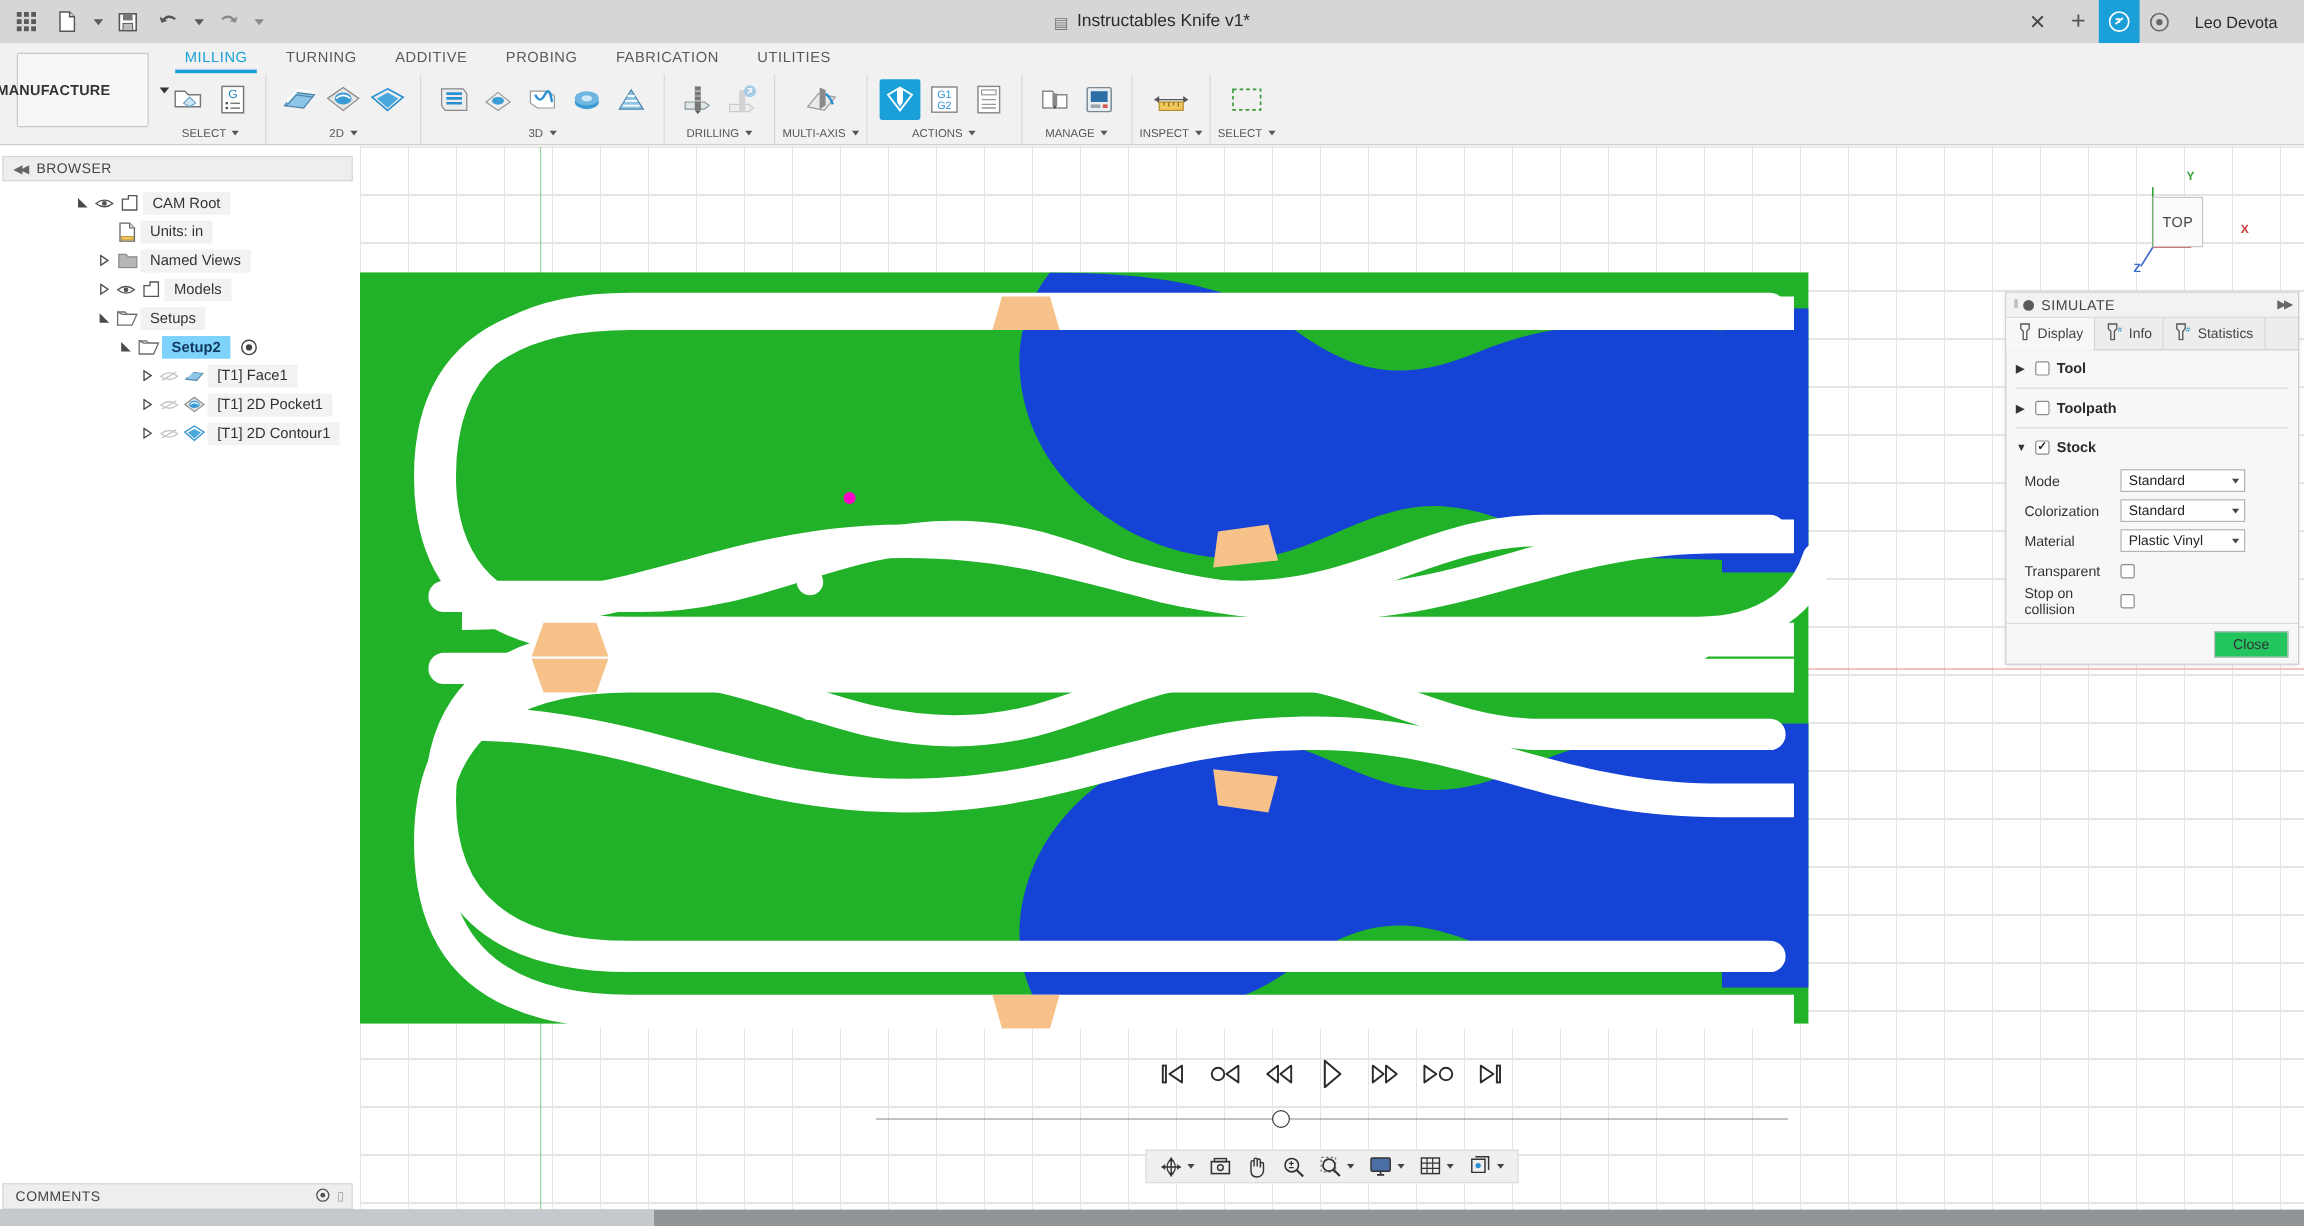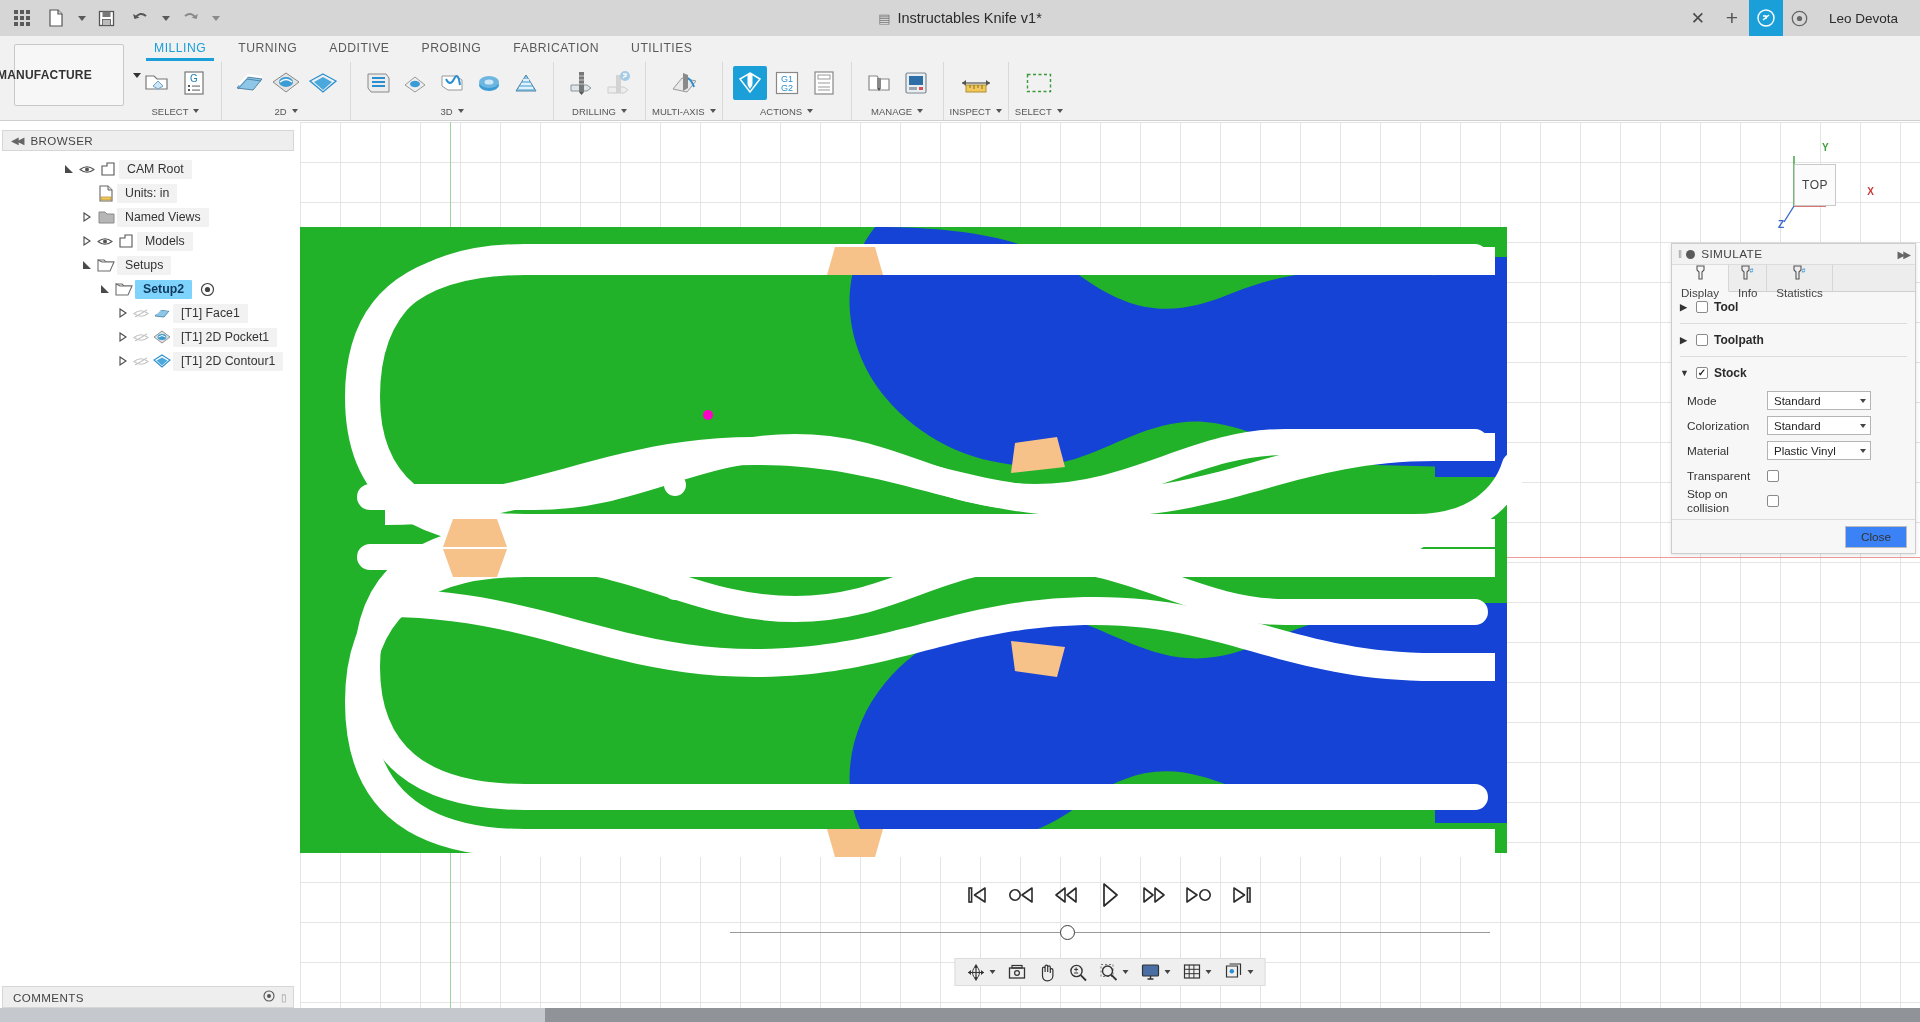--- a/index.html
+++ b/index.html
@@ -174,39 +174,39 @@
     font-size: 11.8px; color: #333;
   }
   .sp-head { height: 21px; display: flex; align-items: center; padding: 0 6px; gap: 6px; border-bottom: 1px solid #dcdcdc; background: #f2f2f2; }
   .sp-head .grip { color: #9a9a9a; font-size: 10px; letter-spacing: -2px; }
   .sp-head .dot { width: 9px; height: 9px; border-radius: 50%; background: #5a5a5a; }
   .sp-head .title { flex: 1; letter-spacing: .4px; color: #444; }
   .sp-head .expand { color: #666; font-size: 10px; letter-spacing: -2px; }
   .sp-tabs { display: flex; height: 27px; border-bottom: 1px solid #cfcfcf; background: #ededed; }
   .sp-tab {
     display: flex; align-items: center; gap: 4px; padding: 0 9px;
-    border-right: 1px solid #d6d6d6; font-size: 11.6px; color: #444; flex-direction: column;
+    border-right: 1px solid #d6d6d6; font-size: 11.6px; color: #444;
   }
   .sp-tab.active { background: #f7f7f7; border-bottom: 1px solid #f7f7f7; margin-bottom: -1px; }
   .sp-section { display: flex; align-items: center; gap: 6px; height: 30px; padding-left: 8px; font-weight: bold; font-size: 12px; color: #2b2b2b; }
   .sp-tri { width: 10px; color: #333; font-size: 9px; }
   .cbox { width: 12px; height: 12px; border: 1px solid #8a8a8a; background: #fff; border-radius: 2px; display: flex; align-items: center; justify-content: center; }
   .cbox.checked::after { content: "✓"; font-size: 10px; color: #222; line-height: 1; margin-top: -1px; }
   .sp-divider { height: 1px; background: #dcdcdc; margin: 1px 8px; }
   .sp-row { display: flex; align-items: center; height: 25px; padding-left: 15px; }
   .sp-row .lbl { width: 80px; font-size: 11.8px; color: #333; }
   .sp-select {
     width: 104px; height: 19px; background: #fff; border: 1px solid #b4b4b4;
     display: flex; align-items: center; padding: 0 4px 0 6px; font-size: 11.5px; color: #222;
     justify-content: space-between;
   }
   .sp-select .caret { border-top: 4px solid #444; border-left: 3.5px solid transparent; border-right: 3.5px solid transparent; }
   .sp-foot { height: 34px; border-top: 1px solid #dcdcdc; display: flex; align-items: center; justify-content: flex-end; padding-right: 8px; margin-top: 6px; }
   .sp-close-btn {
-    min-width: 62px; height: 22px; border: 1px solid #bdbdbd; background: #3b82f6;
+    min-width: 62px; height: 22px; border: 1px solid #bdbdbd; background: #22c55e;
     display: flex; align-items: center; justify-content: center; font-size: 11.8px; color: #333;
   }
 
   
   .statusbar {
     position: absolute; left: 0; bottom: 0; width: 1920px; height: 14px;
     background: #909398;
   }
   .statusbar .scroll-thumb { position: absolute; left: 0; top: 0; width: 545px; height: 14px; background: #c5c8cc; }
   .magenta-dot { position: absolute; width: 10px; height: 10px; border-radius: 50%; background: #ff00c8; }

